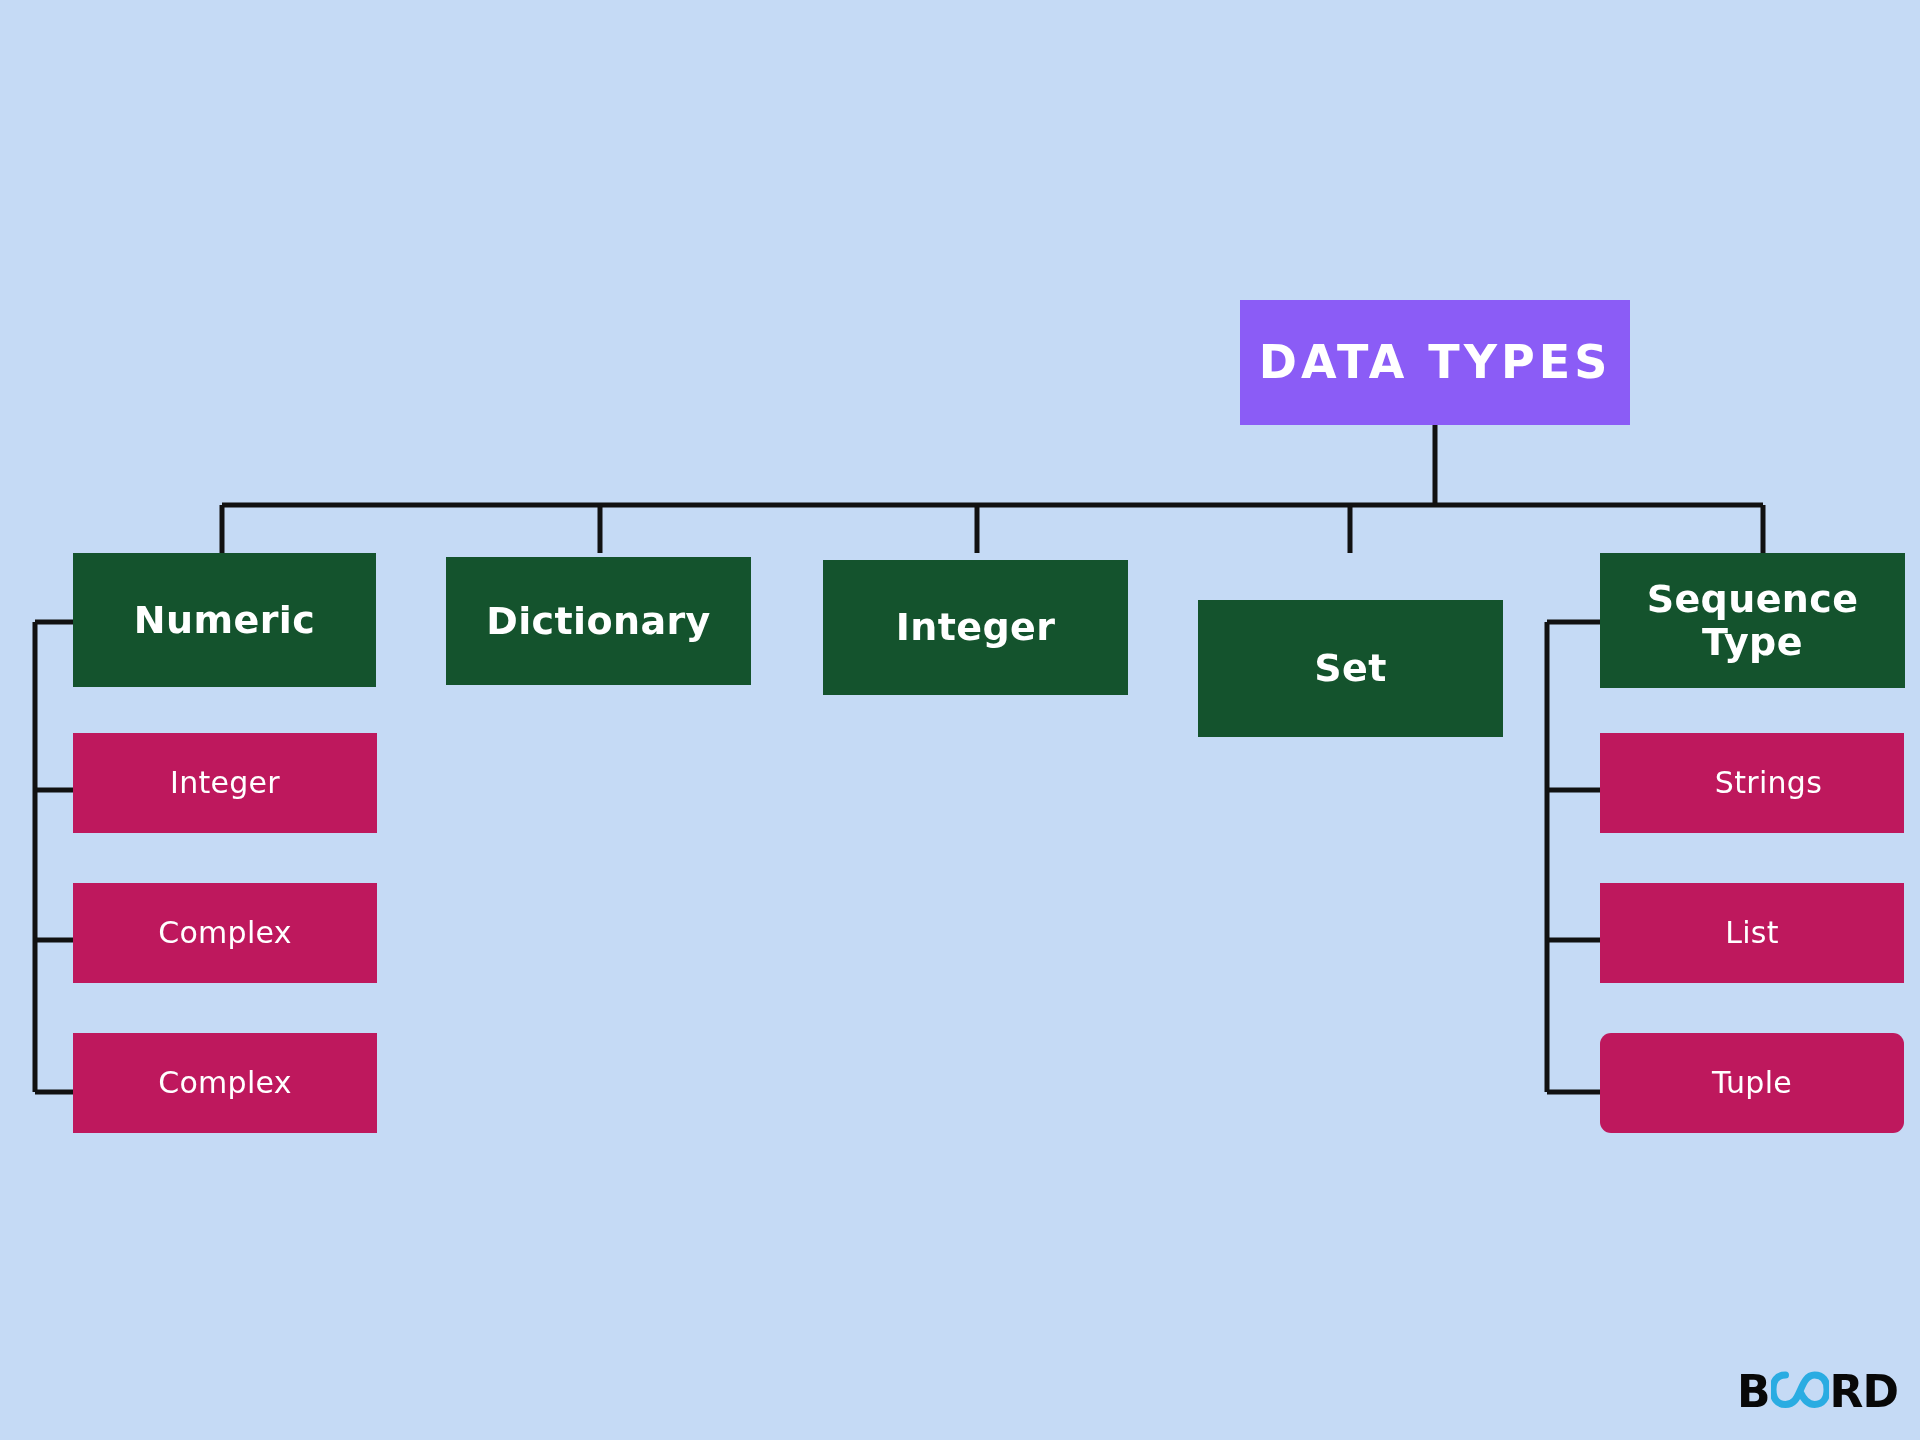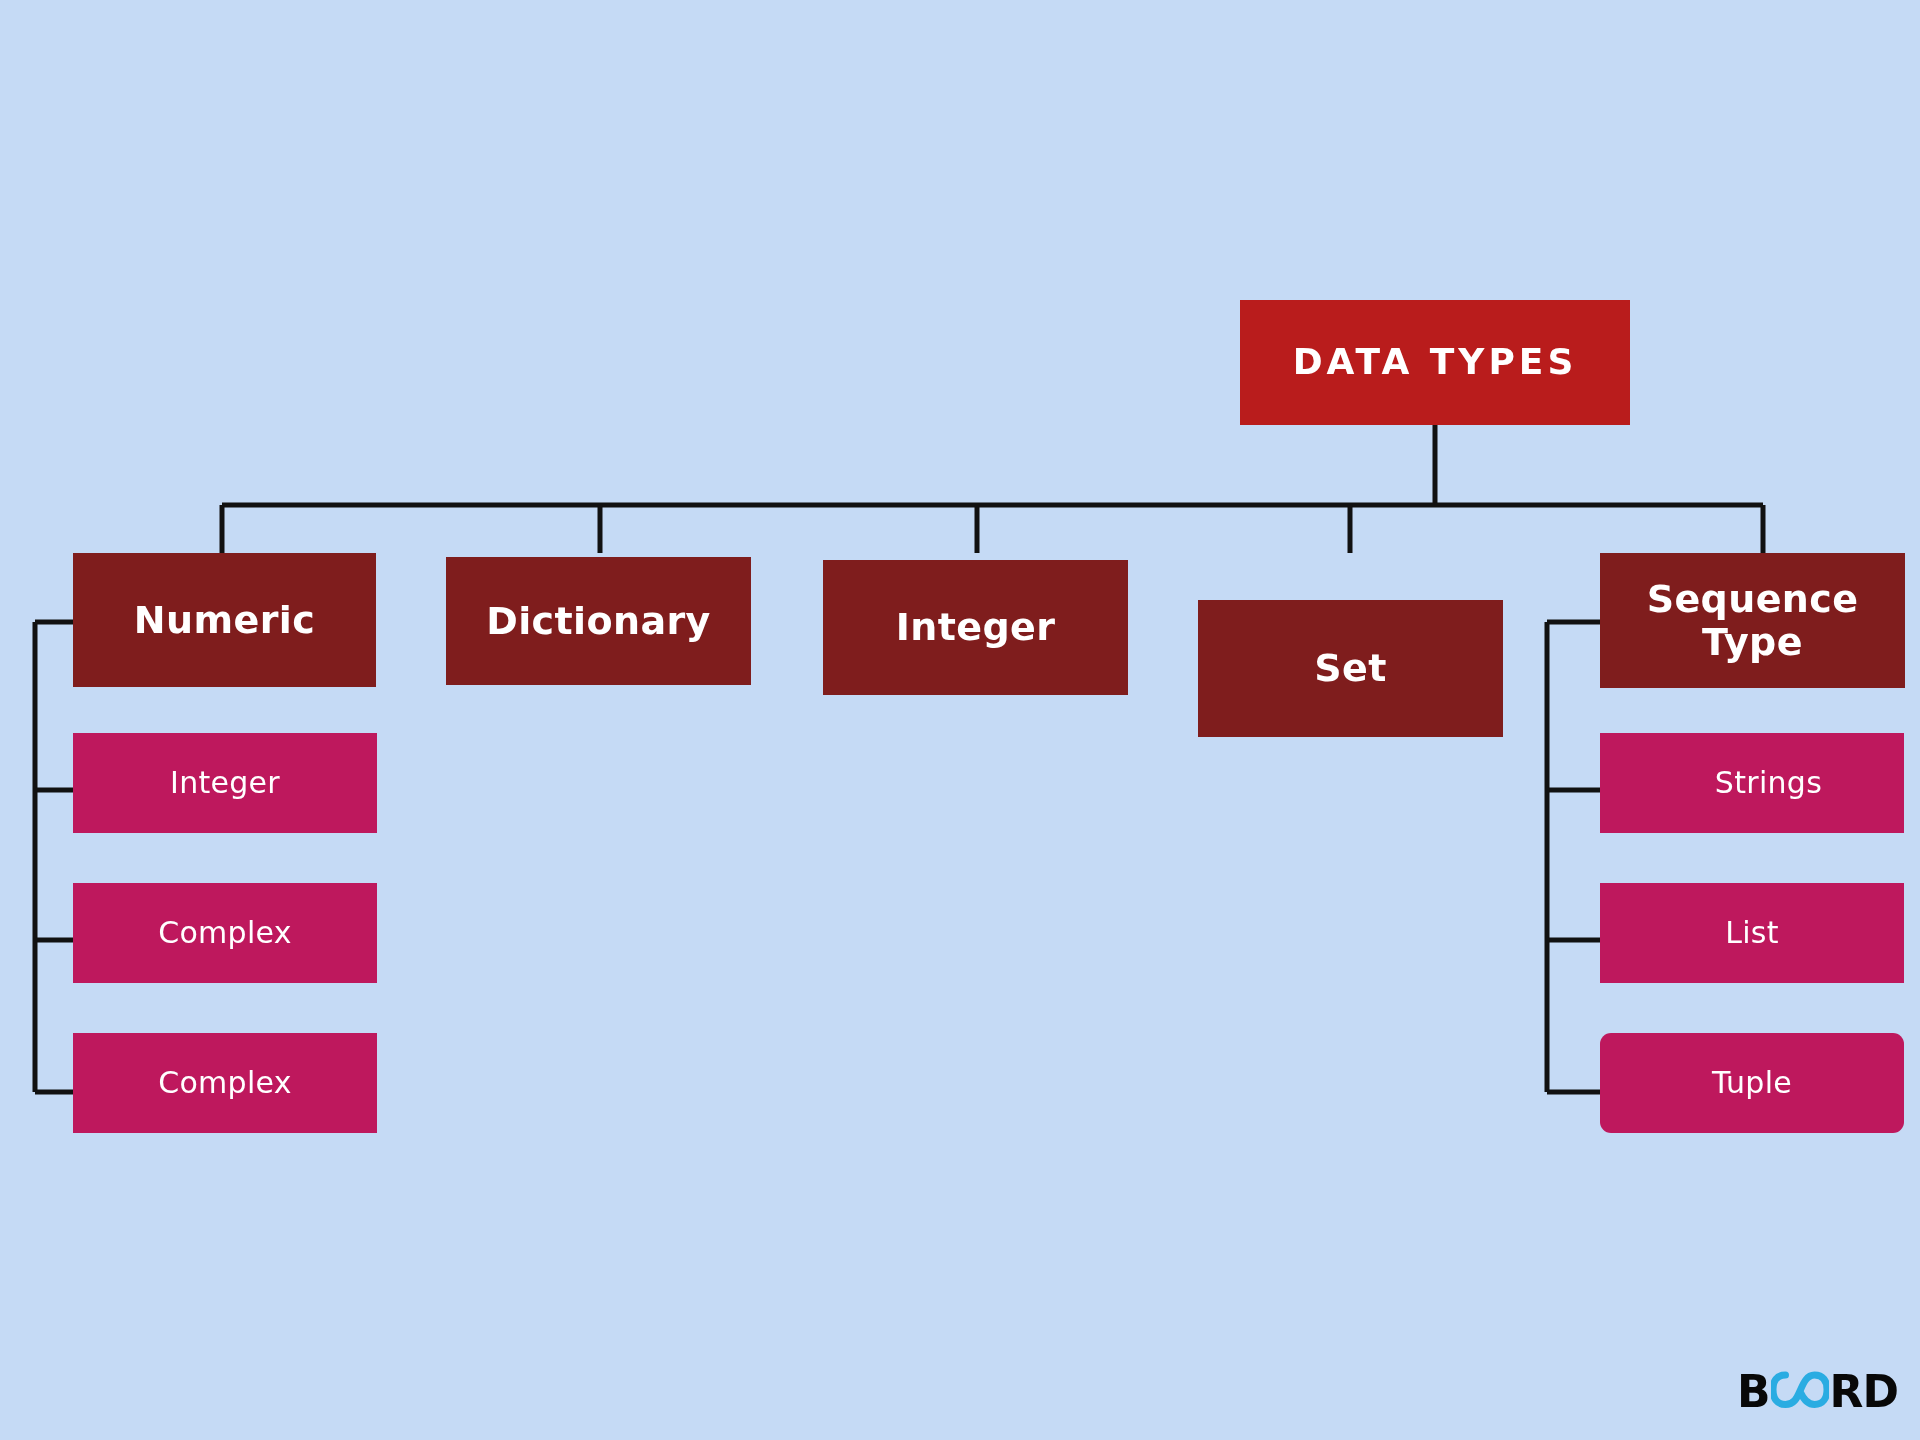--- a/index.html
+++ b/index.html
@@ -40,29 +40,29 @@
     align-items: center;
     justify-content: center;
     text-align: center;
     color: #ffffff;
     box-sizing: border-box;
     line-height: 1.12;
   }
 
   
   .node.root {
-    background: #b91c1c;
+    background: #8b5cf6;
     font-weight: bold;
-    font-size: 36px;
+    font-size: 46px;
     letter-spacing: 4px;
   }
 
   
   .node.branch {
-    background: #7f1d1d;
+    background: #14532d;
     font-weight: bold;
     font-size: 38px;
     letter-spacing: 0.4px;
   }
 
   
   .node.leaf {
     background: #be185d;
     font-weight: normal;
     font-size: 30px;

